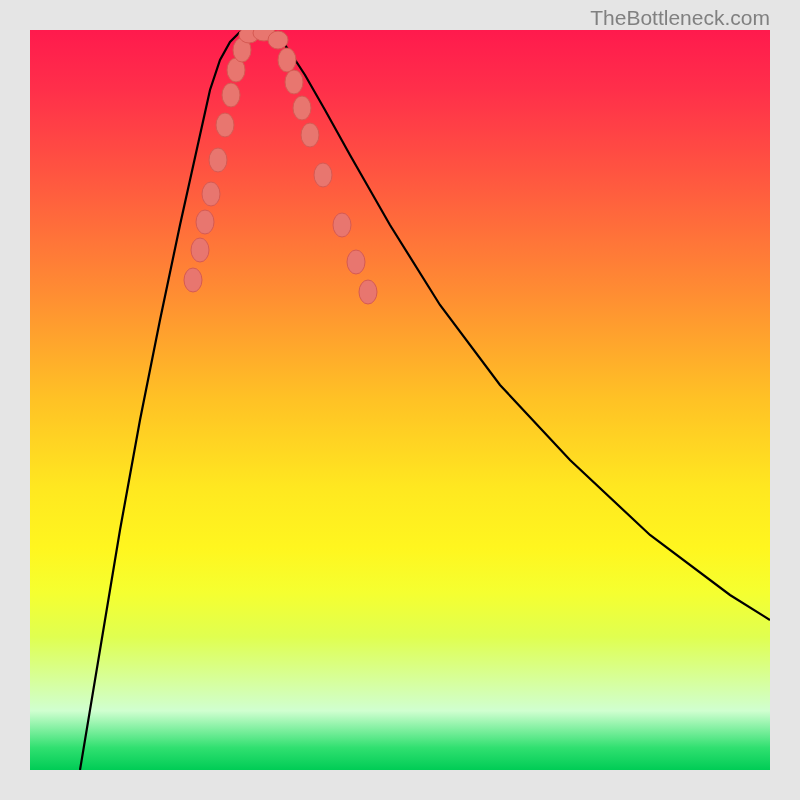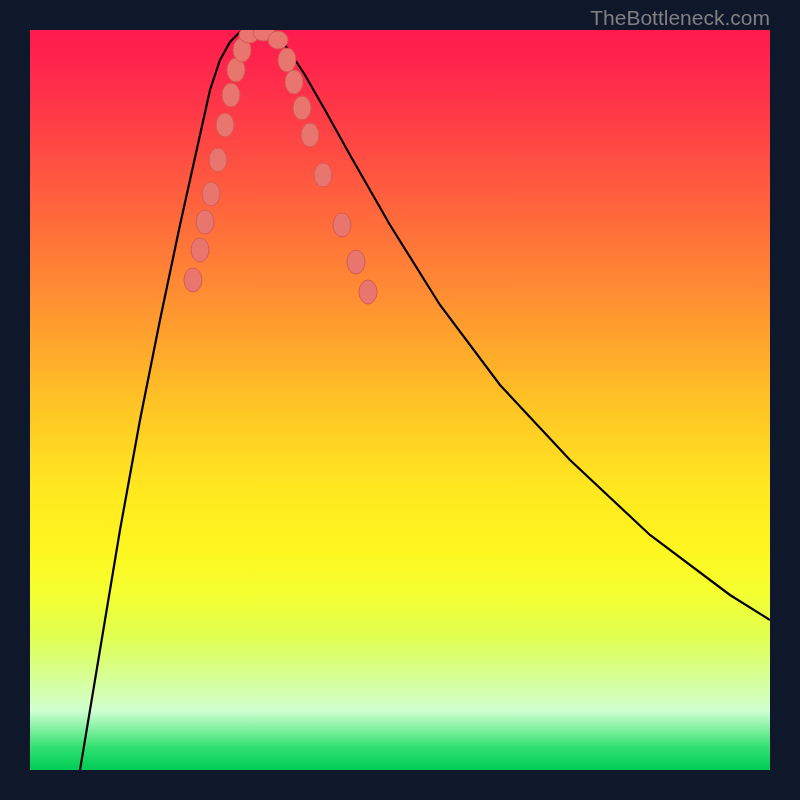--- a/index.html
+++ b/index.html
@@ -10,21 +10,21 @@
     overflow: hidden;
     background: #000;
     font-family: Arial, Helvetica, sans-serif;
   }
   .frame {
     position: absolute;
     top: 0;
     left: 0;
     width: 800px;
     height: 800px;
-    background: #0f172a;
+    background: #e5e5e5;
   }
   .plot-area {
     position: absolute;
     top: 30px;
     left: 30px;
     width: 740px;
     height: 740px;
     background: linear-gradient(
       to bottom,
       #ff1a4d 0%,

